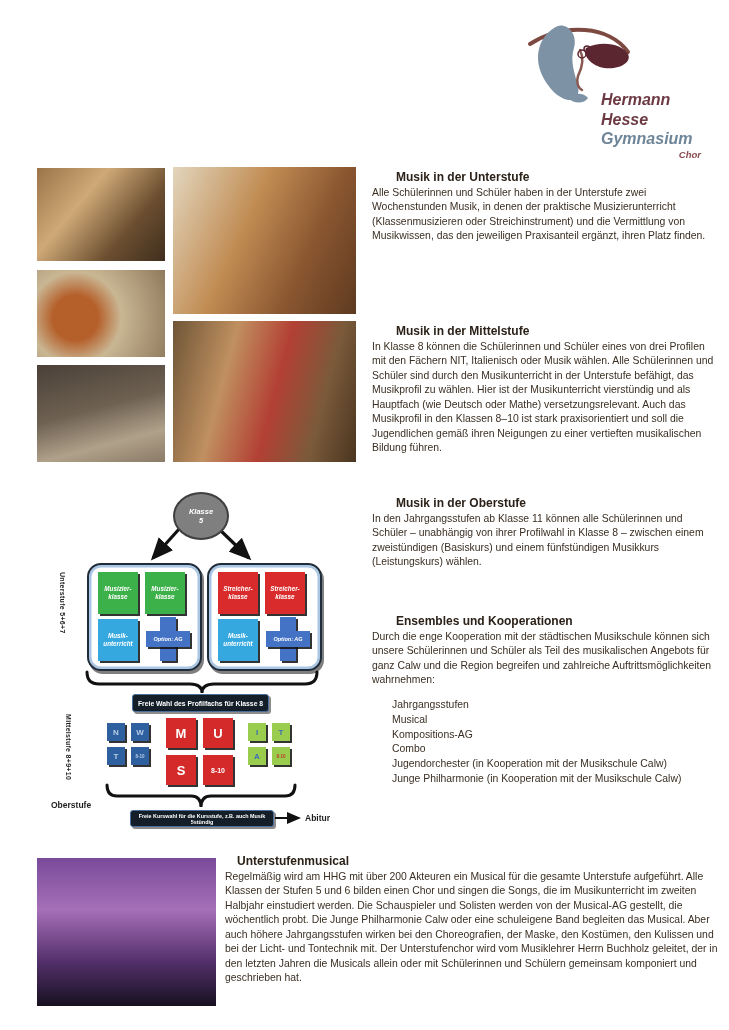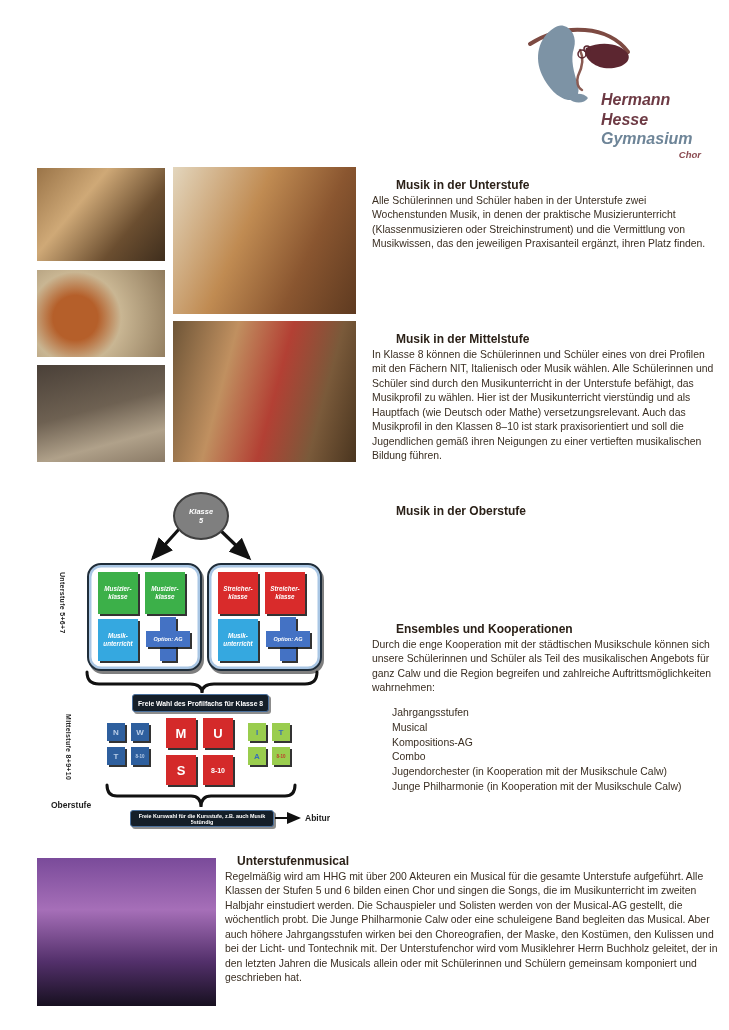--- a/index.html
+++ b/index.html
@@ -24,21 +24,21 @@
        background:linear-gradient(165deg,#4a4038 0%,#6e6152 45%,#b0a18a 75%,#8a7a66 100%);}
   .ph4{left:173px;top:167px;width:183px;height:147px;
        background:linear-gradient(115deg,#e3d6bd 0%,#c08b52 40%,#8a5630 70%,#5e3a20 100%);}
   .ph5{left:173px;top:321px;width:183px;height:141px;
        background:linear-gradient(105deg,#6e5537 0%,#c09060 30%,#b34034 55%,#7a5a3a 78%,#4a351f 100%);}
   .ph6{left:37px;top:858px;width:179px;height:148px;
        background:linear-gradient(180deg,#7a4b9a 0%,#a66fb8 35%,#53306b 70%,#171020 100%);}
 
   
   .section{position:absolute;left:372px;width:346px;}
-  .section h3{margin:16px 0 2px 0;font-size:12px;font-weight:bold;color:#2b2118;padding-left:24px;}
+  .section h3{margin:8px 0 2px 0;font-size:12px;font-weight:bold;color:#2b2118;padding-left:24px;}
   .section p{margin:0;font-size:10.4px;line-height:1.39;color:#3a2e22;}
   .ensemble-list{margin:10px 0 0 20px;font-size:10.4px;line-height:1.43;color:#3a2e22;}
   .musical-block{position:absolute;left:225px;top:854px;width:493px;}
   .musical-block h3{margin:0 0 2px 12px;font-size:12px;font-weight:bold;color:#2b2118;}
   .musical-block p{margin:0;font-size:10.4px;line-height:1.39;color:#3a2e22;}
 
   
   .diagram{left:37px;top:488px;width:323px;height:360px;}
   .klasse-ellipse{position:absolute;left:136px;top:4px;width:52px;height:44px;border-radius:50%;
        background:#7f7f7f;border:2px solid #3f3f3f;display:flex;flex-direction:column;align-items:center;
@@ -116,20 +116,21 @@
     <p>Alle Schülerinnen und Schüler haben in der Unterstufe zwei Wochenstunden Musik, in denen der praktische Musizierunterricht (Klassenmusizieren oder Streichinstrument) und die Vermittlung von Musikwissen, das den jeweiligen Praxisanteil ergänzt, ihren Platz finden.</p>
   </div>
 
   <div class="section" style="top:316px;">
     <h3>Musik in der Mittelstufe</h3>
     <p>In Klasse 8 können die Schülerinnen und Schüler eines von drei Profilen mit den Fächern NIT, Italienisch oder Musik wählen. Alle Schülerinnen und Schüler sind durch den Musikunterricht in der Unterstufe befähigt, das Musikprofil zu wählen. Hier ist der Musikunterricht vierstündig und als Hauptfach (wie Deutsch oder Mathe) versetzungsrelevant. Auch das Musikprofil in den Klassen 8–10 ist stark praxisorientiert und soll die Jugendlichen gemäß ihren Neigungen zu einer vertieften musikalischen Bildung führen.</p>
   </div>
 
   <div class="section" style="top:488px;">
     <h3>Musik in der Oberstufe</h3>
+    <p>In den Jahrgangsstufen ab Klasse 11 können alle Schülerinnen und Schüler – unabhängig von ihrer Profilwahl in Klasse 8 – zwischen einem zweistündigen (Basiskurs) und einem fünfstündigen Musikkurs (Leistungskurs) wählen.</p>
   </div>
 
   <div class="section" style="top:606px;">
     <h3>Ensembles und Kooperationen</h3>
     <p>Durch die enge Kooperation mit der städtischen Musikschule können sich unsere Schülerinnen und Schüler als Teil des musikalischen Angebots für ganz Calw und die Region begreifen und zahlreiche Auftrittsmöglichkeiten wahrnehmen:</p>
     <div class="ensemble-list">
       <div>Jahrgangsstufen</div>
       <div>Musical</div>
       <div>Kompositions-AG</div>
       <div>Combo</div>

